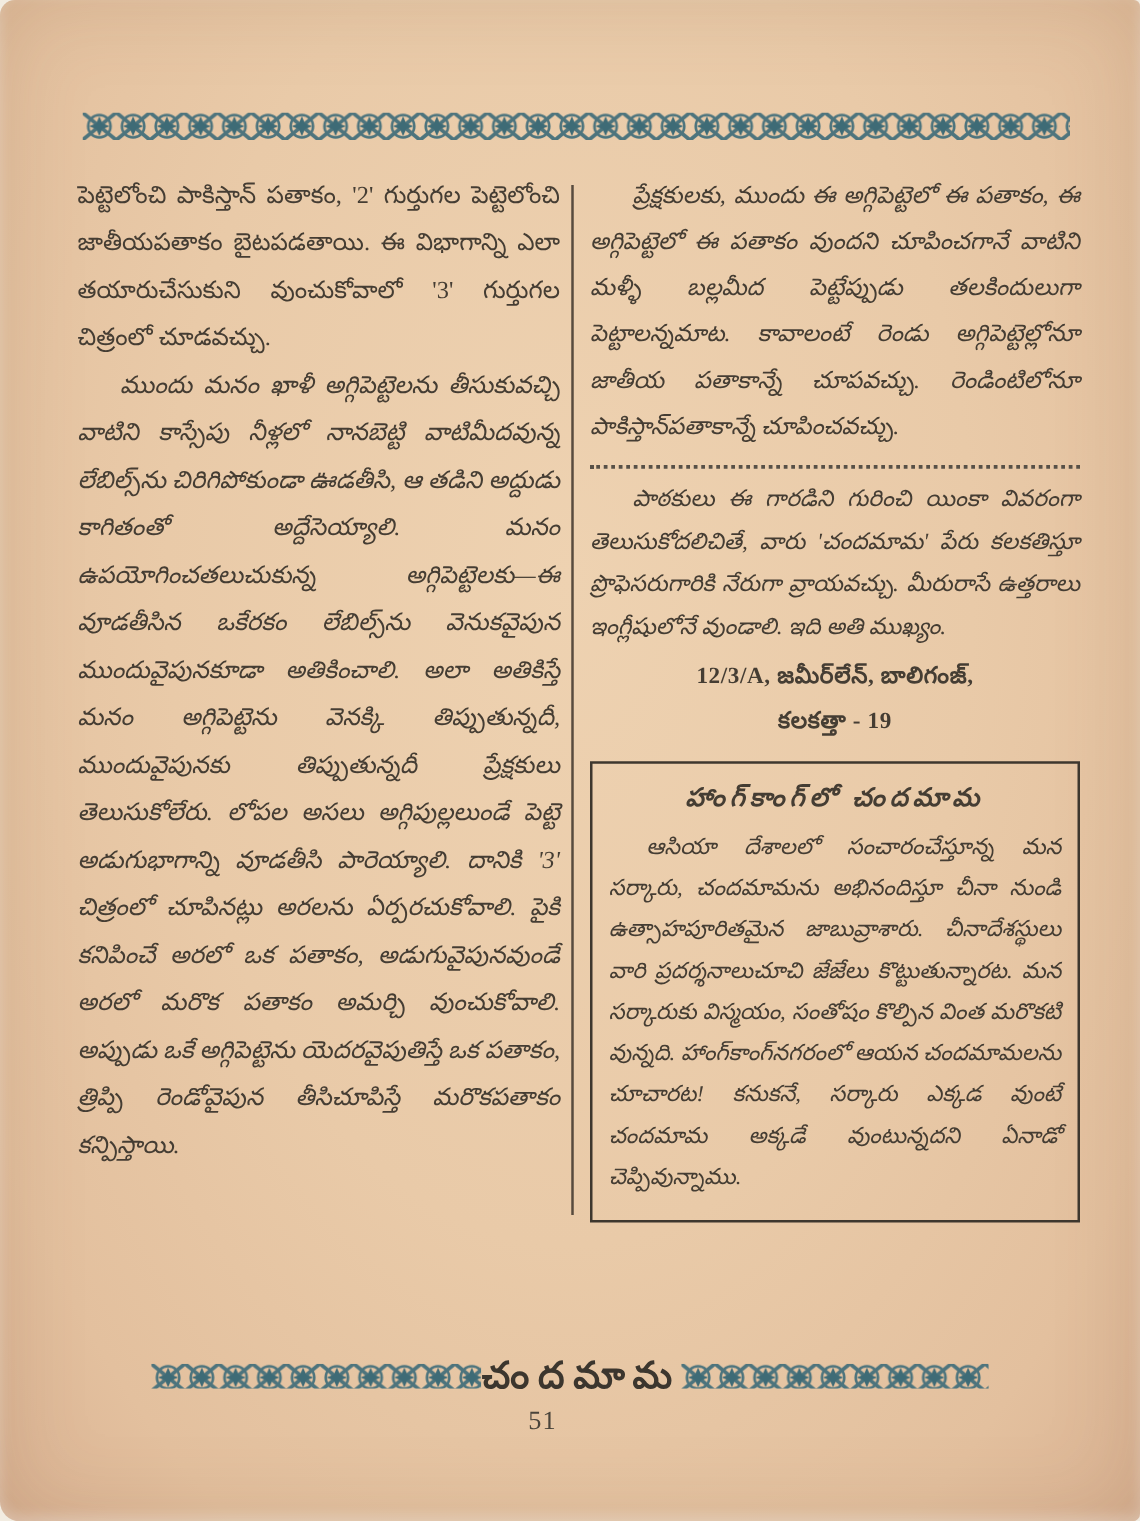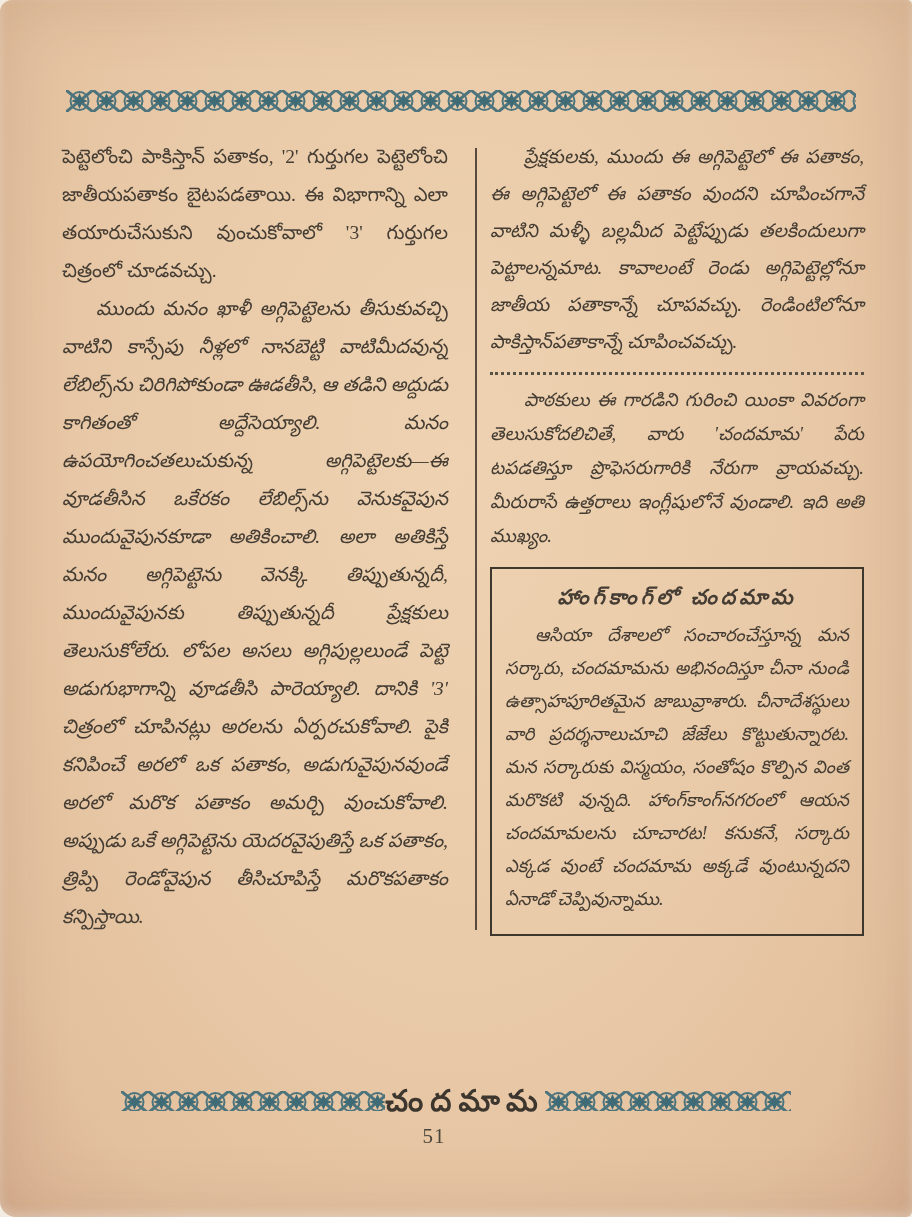--- a/index.html
+++ b/index.html
@@ -15,21 +15,21 @@
     font-family:"Liberation Serif","DejaVu Serif",serif;
     color:#453d33;
   }
   .orn-top{position:absolute;left:66px;top:90px;width:790px;height:22px;}
   .orn-bar{display:block;}
   .content{
     position:absolute;left:62px;top:138px;width:802px;
     display:flex;align-items:stretch;
   }
   .col-left{
-    width:386px;padding-right:27px;
+    width:386px;padding-right:9px;
     font-size:19.5px;line-height:38px;text-align:justify;
   }
   .col-divider{
     width:0;border-left:2px solid rgba(62,52,42,.85);
     margin-top:10px;margin-bottom:6px;
   }
   .col-right{
     flex:1;padding-left:13px;
     font-size:19px;line-height:37px;text-align:justify;
   }
@@ -95,23 +95,25 @@
       <p class="indent">ముందు మనం ఖాళీ అగ్గిపెట్టెలను తీసుకువచ్చి వాటిని కాస్సేపు నీళ్లలో నానబెట్టి వాటిమీదవున్న లేబిల్స్‌ను చిరిగిపోకుండా ఊడతీసి, ఆ తడిని అద్దుడు కాగితంతో అద్దేసెయ్యాలి. మనం ఉపయోగించతలుచుకున్న అగ్గిపెట్టెలకు—ఈ వూడతీసిన ఒకేరకం లేబిల్స్‌ను వెనుకవైపున ముందువైపునకూడా అతికించాలి. అలా అతికిస్తే మనం అగ్గిపెట్టెను వెనక్కి తిప్పుతున్నదీ, ముందువైపునకు తిప్పుతున్నదీ ప్రేక్షకులు తెలుసుకోలేరు. లోపల అసలు అగ్గిపుల్లలుండే పెట్టె అడుగుభాగాన్ని వూడతీసి పారెయ్యాలి. దానికి '3' చిత్రంలో చూపినట్లు అరలను ఏర్పరచుకోవాలి. పైకి కనిపించే అరలో ఒక పతాకం, అడుగువైపునవుండే అరలో మరొక పతాకం అమర్చి వుంచుకోవాలి. అప్పుడు ఒకే అగ్గిపెట్టెను యెదరవైపుతిస్తే ఒక పతాకం, త్రిప్పి రెండోవైపున తీసిచూపిస్తే మరొకపతాకం కన్పిస్తాయి.</p>
     </div>
 
     <div class="col-divider"></div>
 
     <div class="col-right">
       <p class="indent">ప్రేక్షకులకు, ముందు ఈ అగ్గిపెట్టెలో ఈ పతాకం, ఈ అగ్గిపెట్టెలో ఈ పతాకం వుందని చూపించగానే వాటిని మళ్ళీ బల్లమీద పెట్టేప్పుడు తలకిందులుగా పెట్టాలన్నమాట. కావాలంటే రెండు అగ్గిపెట్టెల్లోనూ జాతీయ పతాకాన్నే చూపవచ్చు. రెండింటిలోనూ పాకిస్తాన్‌పతాకాన్నే చూపించవచ్చు.</p>
 
       <hr class="dotted-rule">
 
-      <p class="indent p-small">పాఠకులు ఈ గారడిని గురించి యింకా వివరంగా తెలుసుకోదలిచితే, వారు 'చందమామ' పేరు టపడతిస్తూ ప్రొఫెసరుగారికి నేరుగా వ్రాయవచ్చు. మీరురాసే ఉత్తరాలు ఇంగ్లీషులోనే వుండాలి. ఇది అతి ముఖ్యం.</p>
+      <p class="indent p-small">పాఠకులు ఈ గారడిని గురించి యింకా వివరంగా తెలుసుకోదలిచితే, వారు 'చందమామ' పేరు కలకతిస్తూ ప్రొఫెసరుగారికి నేరుగా వ్రాయవచ్చు. మీరురాసే ఉత్తరాలు ఇంగ్లీషులోనే వుండాలి. ఇది అతి ముఖ్యం.</p>
 
       <div class="address">
+        <div class="bold">12/3/A, జమీర్‌లేన్, బాలిగంజ్,</div>
+        <div class="bold">కలకత్తా - 19</div>
       </div>
 
       <div class="info-box">
         <div class="box-title">హాంగ్‌కాంగ్‌లో చందమామ</div>
         <p class="box-body">ఆసియా దేశాలలో సంచారంచేస్తూన్న మన సర్కారు, చందమామను అభినందిస్తూ చీనా నుండి ఉత్సాహపూరితమైన జాబువ్రాశారు. చీనాదేశస్థులు వారి ప్రదర్శనాలుచూచి జేజేలు కొట్టుతున్నారట. మన సర్కారుకు విస్మయం, సంతోషం కొల్పిన వింత మరొకటి వున్నది. హాంగ్‌కాంగ్‌నగరంలో ఆయన చందమామలను చూచారట! కనుకనే, సర్కారు ఎక్కడ వుంటే చందమామ అక్కడే వుంటున్నదని ఏనాడో చెప్పివున్నాము.</p>
       </div>
     </div>
   </div>
 
   <div class="footer">

